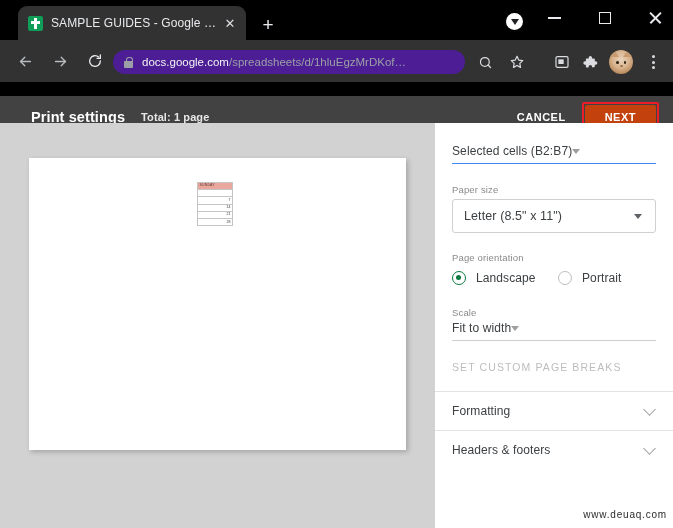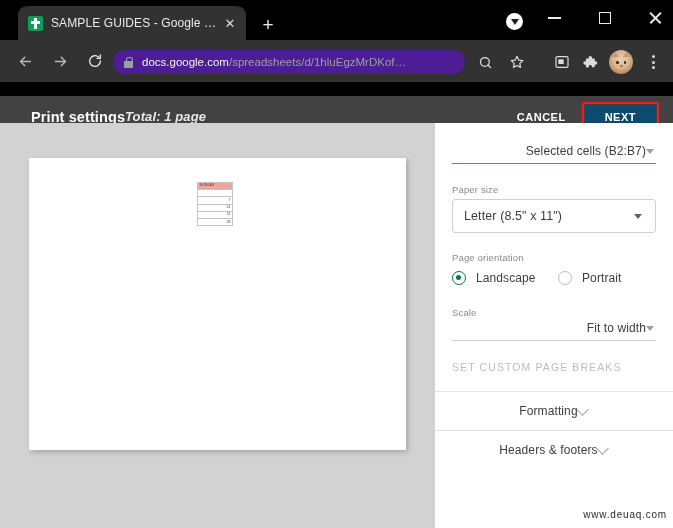--- a/index.html
+++ b/index.html
@@ -159,35 +159,35 @@
   .ps-header {
     position: absolute; left: 0; top: 96px; width: 673px; height: 41px;
     background: #424242;
     display: flex; align-items: center;
   }
   .ps-title {
     color: #ffffff; font-size: 14.5px; font-weight: 700;
     margin-left: 31px; letter-spacing: .1px;
   }
   .ps-total {
-    color: #e6e6e6; font-size: 13px; font-weight: 700;
-    margin-left: 0; letter-spacing: .1px; font-style: italic;
+    color: #e6e6e6; font-size: 11px; font-weight: 700;
+    margin-left: 16px; letter-spacing: .1px;
   }
   .ps-actions { margin-left: auto; display: flex; align-items: center; }
   .ps-cancel {
     color: #ffffff; font-size: 11px; font-weight: 700;
     letter-spacing: .5px; padding: 6px 8px; margin-right: 8px;
   }
   .ps-next-wrap {
     position: relative; margin-right: 14px;
     border: 2px solid #ee1c25; border-radius: 2px;
     padding: 1px;
   }
   .ps-next {
-    background: #0c4a6e; color: #ffffff;
+    background: #c2410c; color: #ffffff;
     font-size: 11px; font-weight: 700; letter-spacing: .5px;
     padding: 6px 20px; border-radius: 2px;
     display: block; text-align: left;
   }
 
   
   .preview {
     position: absolute; left: 0; top: 123px; width: 435px; height: 405px;
     background: #d2d2d2;
   }
@@ -223,21 +223,21 @@
     position: absolute; left: 435px; top: 123px;
     width: 238px; height: 405px;
     background: #ffffff;
     overflow: hidden;
   }
   .field { padding: 0 17px; }
   .field-label {
     font-size: 9.5px; color: #8a8a8a; letter-spacing: .15px;
   }
   .field-underline {
-    display: flex; align-items: center; justify-content: flex-end;
+    display: flex; align-items: center; justify-content: flex-start;
     border-bottom: 1px solid #cfcfcf;
     padding: 3px 0 5px 0;
   }
   .field-underline.focused { border-bottom: 1.5px solid #4285f4; }
   .field-value {
     font-size: 12px; color: #3c4043; letter-spacing: .1px;
   }
   .caret {
     width: 0; height: 0;
     border-left: 4.5px solid transparent;
@@ -273,21 +273,21 @@
   }
 
   .pagebreaks {
     font-size: 10.5px; color: #bdbdbd; letter-spacing: 1.1px;
     padding: 0 17px;
   }
 
   .divider { height: 1px; background: #e3e3e3; width: 100%; }
 
   .accordion {
-    display: flex; align-items: center; justify-content: center;
+    display: flex; align-items: center; justify-content: space-between;
     padding: 12px 19px 12px 17px;
   }
   .accordion-label { font-size: 12px; color: #3c4043; letter-spacing: .1px; }
   .chev {
     width: 9px; height: 9px;
     border-right: 1.6px solid #9e9e9e;
     border-bottom: 1.6px solid #9e9e9e;
     transform: rotate(45deg);
     margin-top: -4px;
   }

